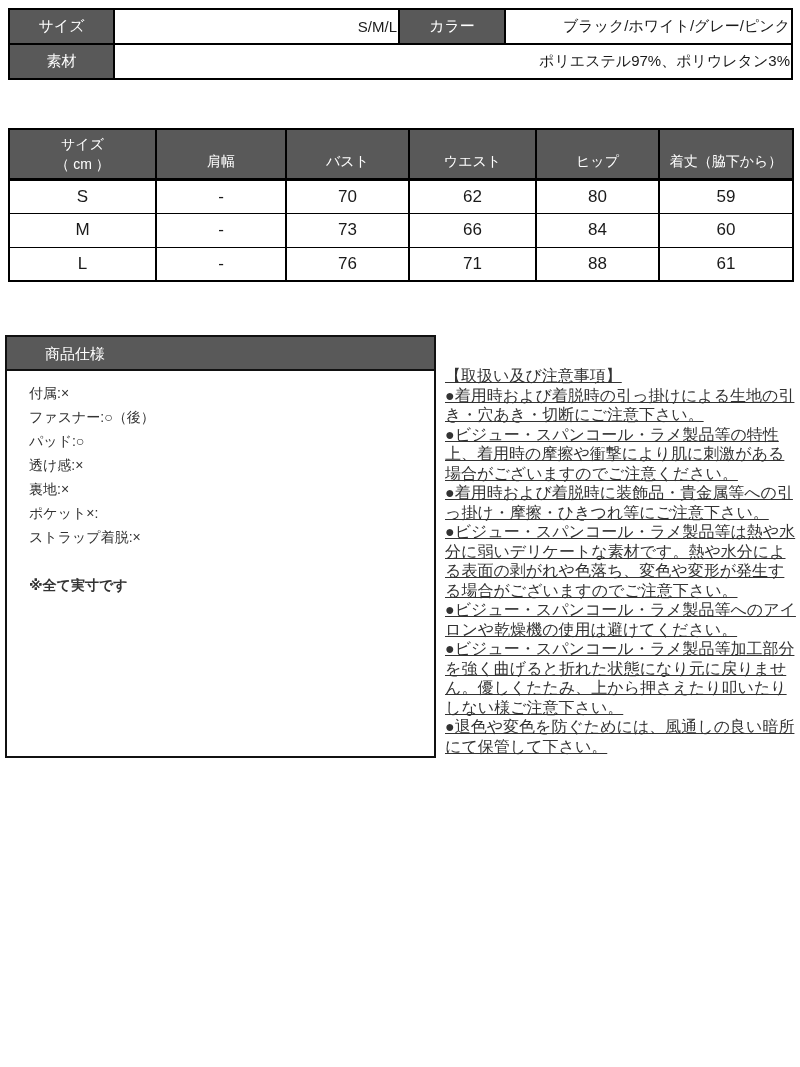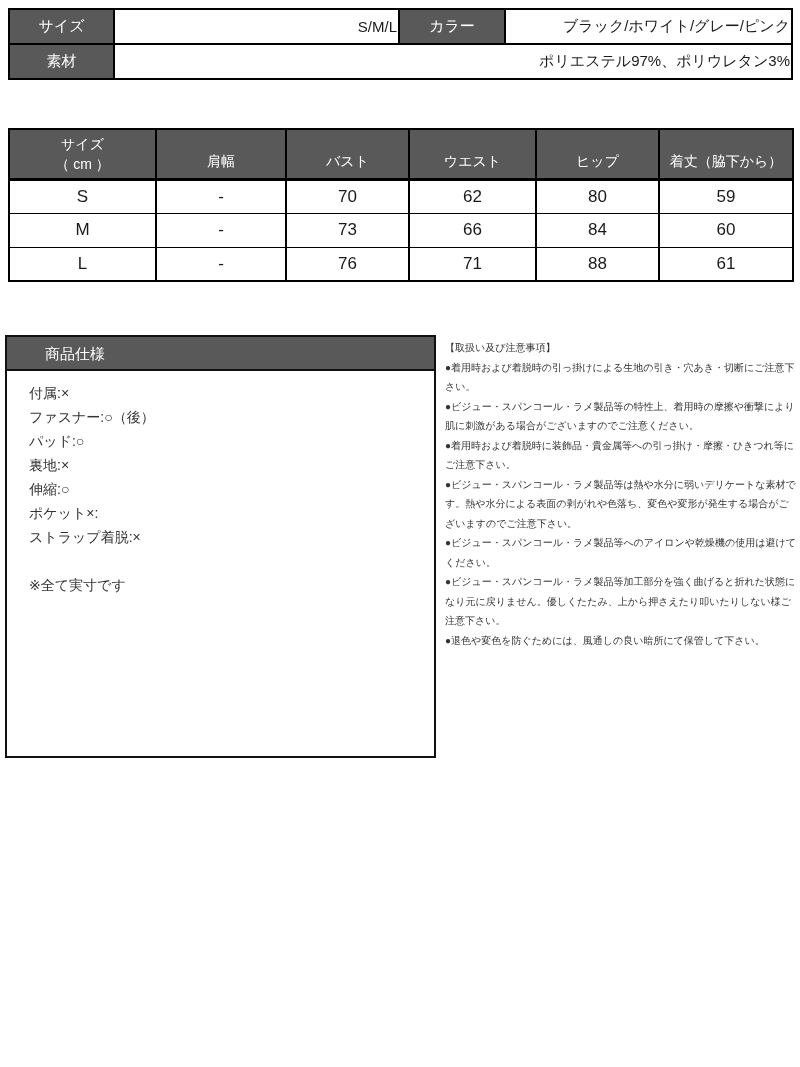--- a/index.html
+++ b/index.html
@@ -68,26 +68,26 @@
     position:absolute;left:5px;top:335px;width:431px;height:423px;
     border:2px solid #111111;background:#ffffff;
   }
   .spec-header{
     background:var(--header_bg);color:var(--header_text);
     height:34px;line-height:34px;padding-left:38px;
     font-size:15px;border-bottom:2px solid #111111;
   }
   .spec-body{padding:10px 10px 0 22px;font-size:14px;line-height:24px;color:var(--text);}
   .spec-item{white-space:nowrap;}
-  .spec-note{margin-top:24px;}
+  .spec-note{margin-top:24px;font-weight:bold;}
 
   
   .notes{
-    position:absolute;left:445px;top:338px;width:353px;
-    font-size:10px;line-height:19.5px;color:var(--text);
+    position:absolute;left:445px;top:366px;width:353px;
+    font-size:16px;line-height:19.5px;color:var(--text);text-decoration:underline;
   }
   .notes-title{margin:0;}
   .note-line{margin:0;}
 </style>
 </head>
 <body>
 
 <table class="info-table">
   <colgroup>
     <col style="width:105px">
@@ -158,22 +158,22 @@
     </tr>
   </tbody>
 </table>
 
 <div class="spec-box">
   <div class="spec-header">商品仕様</div>
   <div class="spec-body">
     <div class="spec-item">付属:×</div>
     <div class="spec-item">ファスナー:○（後）</div>
     <div class="spec-item">パッド:○</div>
+    <div class="spec-item">透け感:×</div>
     <div class="spec-item">裏地:×</div>
-    <div class="spec-item">伸縮:○</div>
     <div class="spec-item">ポケット×:</div>
     <div class="spec-item">ストラップ着脱:×</div>
     <div class="spec-note">※全て実寸です</div>
   </div>
 </div>
 
 <div class="notes">
   <p class="notes-title">【取扱い及び注意事項】</p>
   <p class="note-line">●着用時および着脱時の引っ掛けによる生地の引き・穴あき・切断にご注意下さい。</p>
   <p class="note-line">●ビジュー・スパンコール・ラメ製品等の特性上、着用時の摩擦や衝撃により肌に刺激がある場合がございますのでご注意ください。</p>

